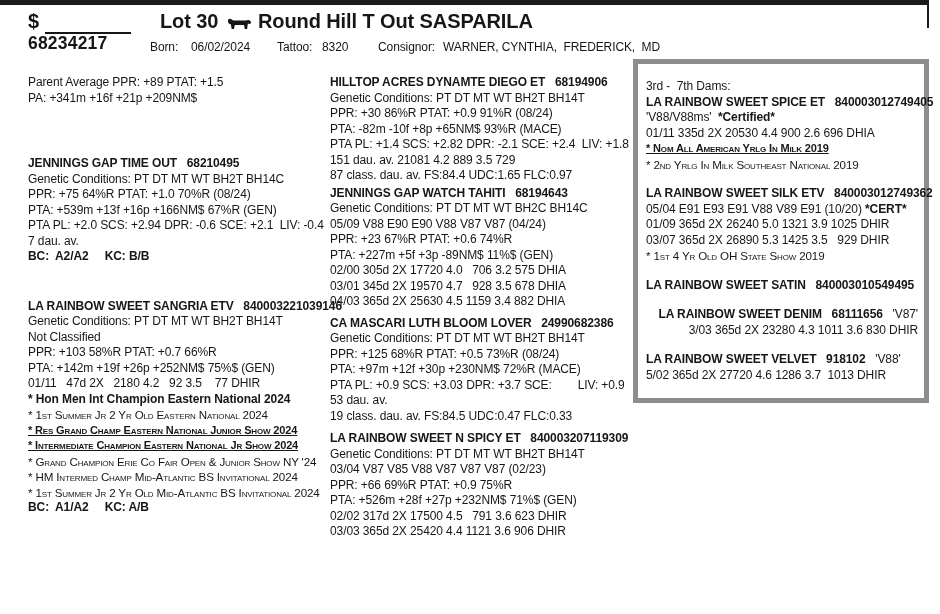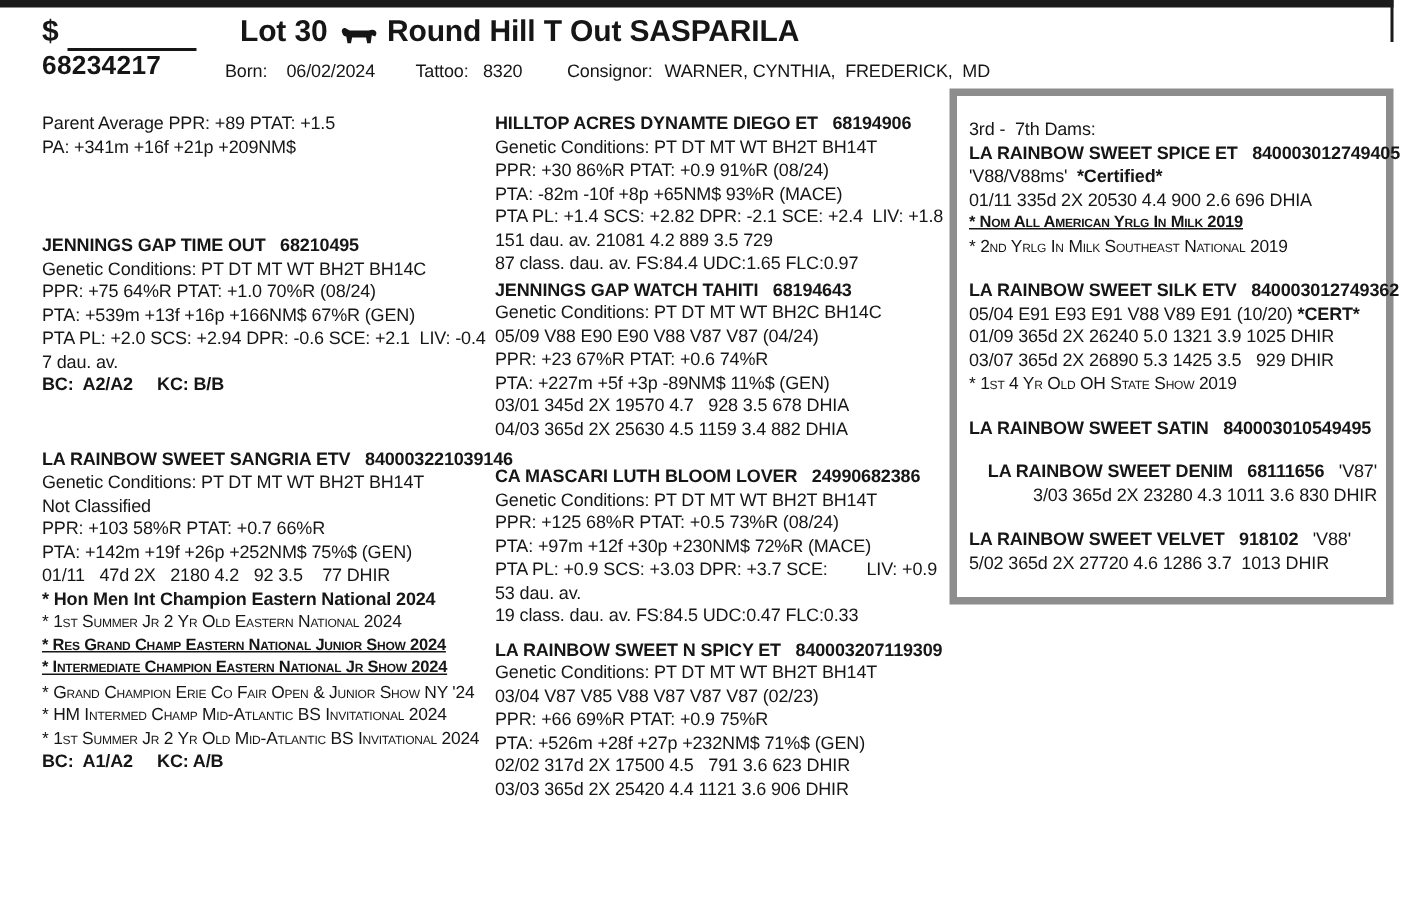--- a/index.html
+++ b/index.html
@@ -104,24 +104,25 @@
         <div class="ln n">PTA PL: +1.4 SCS: +2.82 DPR: -2.1 SCE: +2.4  LIV: +1.8</div>
         <div class="ln n">151 dau. av. 21081 4.2 889 3.5 729</div>
         <div class="ln n">87 class. dau. av. FS:84.4 UDC:1.65 FLC:0.97</div>
       </div>
       <div class="block" style="margin-top: 2px;">
         <div class="bhead"><span class="nr u">JENNINGS GAP WATCH TAHITI   68194643</span></div>
         <div class="ln n">Genetic Conditions: PT DT MT WT BH2C BH14C</div>
         <div class="ln n">05/09 V88 E90 E90 V88 V87 V87 (04/24)</div>
         <div class="ln n">PPR: +23 67%R PTAT: +0.6 74%R</div>
         <div class="ln n">PTA: +227m +5f +3p -89NM$ 11%$ (GEN)</div>
+        <div class="ln n">02/00 305d 2X 17720 4.0   706 3.2 575 DHIA</div>
         <div class="ln n">03/01 345d 2X 19570 4.7   928 3.5 678 DHIA</div>
         <div class="ln n">04/03 365d 2X 25630 4.5 1159 3.4 882 DHIA</div>
       </div>
-      <div class="block" style="margin-top: 16px;">
+      <div class="block" style="margin-top: 6px;">
         <div class="bhead"><span class="nr u">CA MASCARI LUTH BLOOM LOVER   24990682386</span></div>
         <div class="ln n">Genetic Conditions: PT DT MT WT BH2T BH14T</div>
         <div class="ln n">PPR: +125 68%R PTAT: +0.5 73%R (08/24)</div>
         <div class="ln n">PTA: +97m +12f +30p +230NM$ 72%R (MACE)</div>
         <div class="ln n">PTA PL: +0.9 SCS: +3.03 DPR: +3.7 SCE:        LIV: +0.9</div>
         <div class="ln n">53 dau. av.</div>
         <div class="ln n">19 class. dau. av. FS:84.5 UDC:0.47 FLC:0.33</div>
       </div>
       <div class="block" style="margin-top: 7px;">
         <div class="bhead"><span class="nr u">LA RAINBOW SWEET N SPICY ET   840003207119309</span></div>

